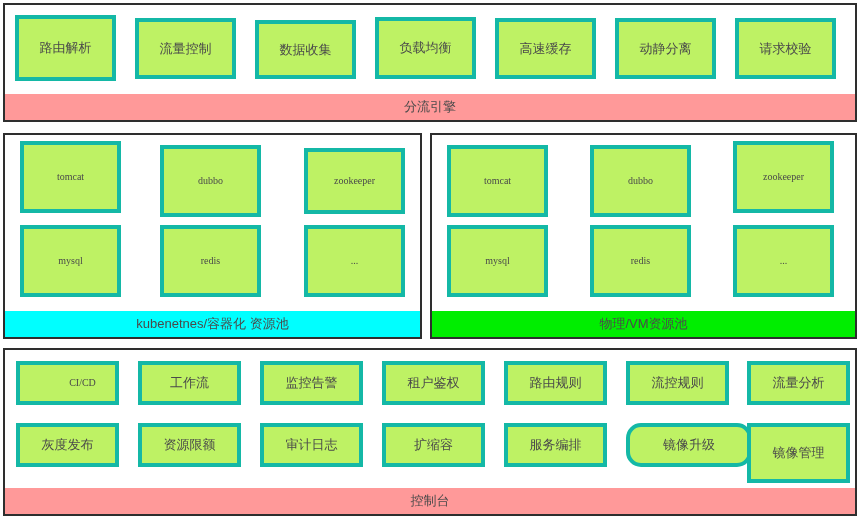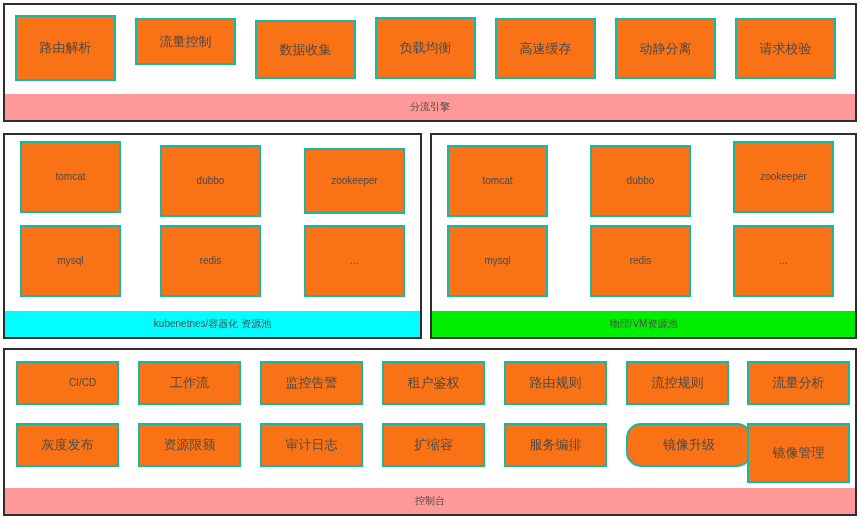--- a/index.html
+++ b/index.html
@@ -34,60 +34,61 @@
     position: absolute;
     box-sizing: border-box;
     border: 2px solid #2e2e2e;
     background: #ffffff;
   }
 
   
   .node {
     position: absolute;
     box-sizing: border-box;
-    border: 2px solid #14b8a6;
-    background: #f97316;
+    border: 4px solid #14b8a6;
+    background: #bef264;
     display: flex;
     align-items: center;
     justify-content: center;
     font-size: 13px;
     line-height: 1.2;
     color: #4a4a4a;
     text-align: center;
     white-space: nowrap;
+    font-family: Liberation Serif, serif;
   }
   .node.latin {
     font-size: 10px;
   }
 
   
   .band {
     position: absolute;
     box-sizing: border-box;
     display: flex;
     align-items: center;
     justify-content: center;
-    font-size: 10px;
+    font-size: 13px;
     color: #4a4a4a;
     white-space: nowrap;
   }
   .band-pink   { background: #ff9999; }
   .band-cyan   { background: #00ffff; }
   .band-green  { background: #00ee00; }
 </style>
 </head>
 <body>
 
 <div id="diagram">
 
   <div class="panel" style="left:3px; top:3px; width:854px; height:119px;">
 
     <div class="node" style="left:10px; top:10px; width:101px; height:66px;">路由解析</div>
 
-    <div class="node" style="left:130px; top:13px; width:101px; height:47px;">流量控制</div>
+    <div class="node" style="left:130px; top:13px; width:101px; height:61px;">流量控制</div>
 
     <div class="node" style="left:250px; top:15px; width:101px; height:59px;">数据收集</div>
 
     <div class="node" style="left:370px; top:12px; width:101px; height:62px;">负载均衡</div>
 
     <div class="node" style="left:490px; top:13px; width:101px; height:61px;">高速缓存</div>
 
     <div class="node" style="left:610px; top:13px; width:101px; height:61px;">动静分离</div>
 
     <div class="node" style="left:730px; top:13px; width:101px; height:61px;">请求校验</div>

